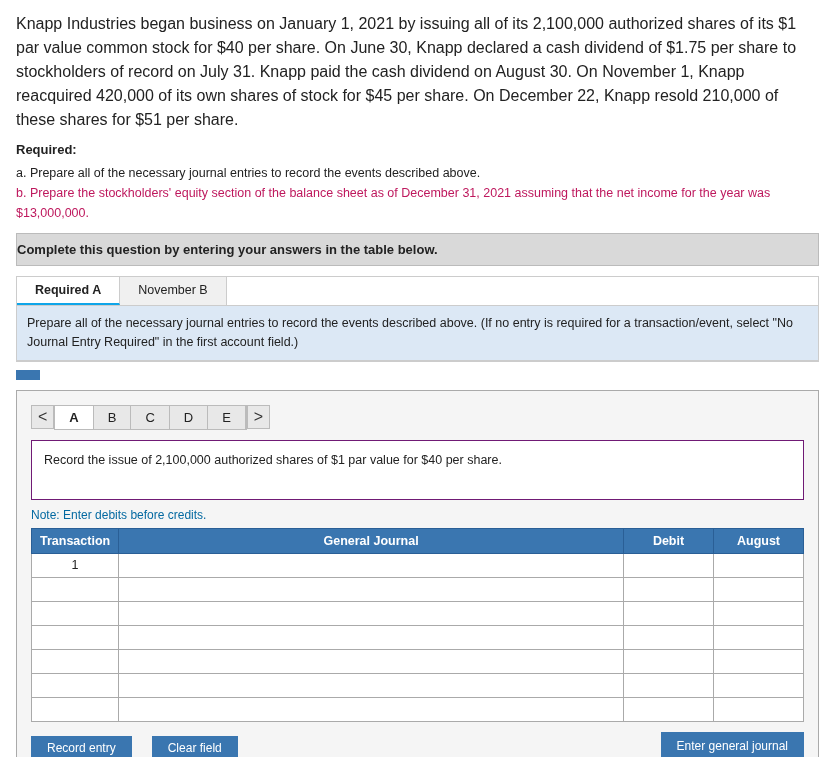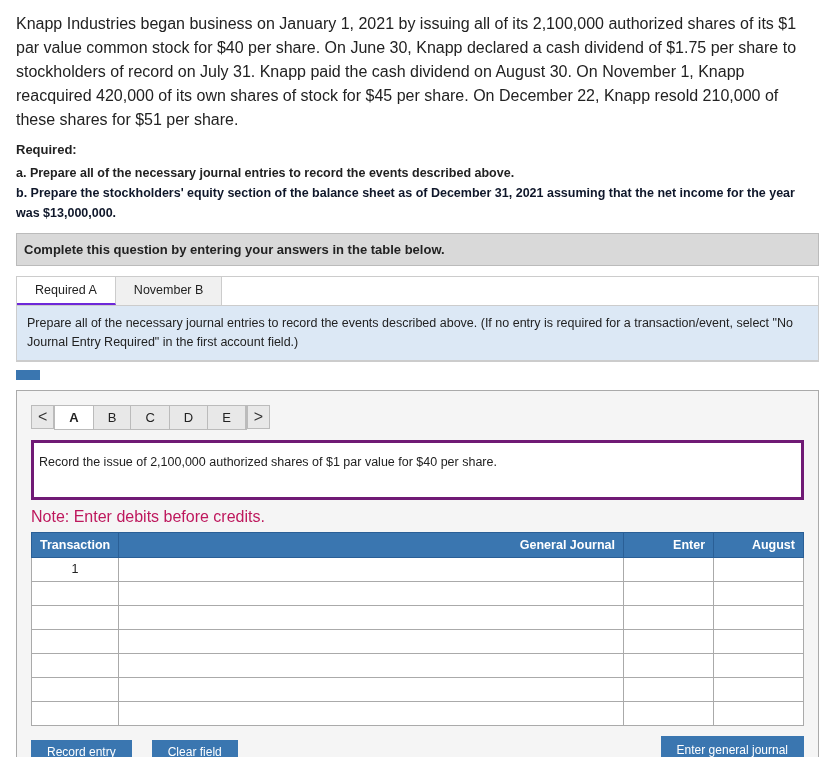--- a/index.html
+++ b/index.html
@@ -20,28 +20,27 @@
     .required-label {
       font-weight: bold;
       margin-bottom: 6px;
     }
     .required-items {
       margin-bottom: 10px;
     }
     .required-items p {
       font-size: 12.5px;
       line-height: 1.6;
-      font-weight: bold;
     }
     .req-b {
-      color: #0f172a;
+      color: #be185d;
     }
     .instruction-box {
       background: #d9d9d9;
-      padding: 8px 7px;
+      padding: 8px 0;
       font-size: 13px;
       font-weight: bold;
       margin-bottom: 10px;
       border: 1px solid #bbb;
     }
     .tabs-container {
       border: 1px solid #ccc;
       margin-bottom: 0;
     }
     .tabs-row {
@@ -50,22 +49,22 @@
     }
     .tab {
       padding: 6px 18px;
       font-size: 12.5px;
       cursor: pointer;
       border-right: 1px solid #ccc;
       background: #f0f0f0;
     }
     .tab.active {
       background: #fff;
-      border-bottom: 2px solid #6d28d9;
-      font-weight: normal;
+      border-bottom: 2px solid #0ea5e9;
+      font-weight: bold;
     }
     .tab-content {
       padding: 8px 10px;
       background: #dce8f5;
       font-size: 12.5px;
       line-height: 1.5;
       border-bottom: 1px solid #ccc;
     }
     .view-transaction-btn {
       background: #3a76b0;
@@ -110,47 +109,47 @@
       cursor: pointer;
       background: #e8e8e8;
       border-right: 1px solid #bbb;
     }
     .ws-tab.active {
       background: #fff;
       font-weight: bold;
     }
     .transaction-description {
       background: #fff;
-      border: 3px solid #701a75;
-      padding: 10px 5px;
+      border: 1px solid #701a75;
+      padding: 10px 12px;
       font-size: 12.5px;
       line-height: 1.5;
       margin-bottom: 8px;
       min-height: 60px;
     }
     .note-text {
-      color: #be185d;
-      font-size: 16px;
+      color: #0369a1;
+      font-size: 12px;
       margin-bottom: 6px;
     }
     .journal-table {
       width: 100%;
       border-collapse: collapse;
       margin-bottom: 10px;
     }
     .journal-table th {
       background: #3a76b0;
       color: #ffffff;
       padding: 5px 8px;
       font-size: 12.5px;
       text-align: left;
       border: 1px solid #2a5f96;
     }
     .journal-table th.center {
-      text-align: right;
+      text-align: center;
     }
     .journal-table td {
       border: 1px solid #aaa;
       padding: 0;
       height: 24px;
       background: #fff;
     }
     .journal-table td input {
       width: 100%;
       height: 100%;
@@ -245,21 +244,21 @@
 
   <div class="transaction-description">Record the issue of 2,100,000 authorized shares of $1 par value for $40 per share.</div>
 
   <p class="note-text">Note: Enter debits before credits.</p>
 
   <table class="journal-table">
     <thead>
       <tr>
         <th class="transaction-col">Transaction</th>
         <th class="general-journal-col center">General Journal</th>
-        <th class="debit-col center">Enter</th>
+        <th class="debit-col center">Debit</th>
         <th class="credit-col center">August</th>
       </tr>
     </thead>
     <tbody id="journal-tbody">
     <tr>
           <td class="td-transaction">1</td>
           <td><input type="text" style=""></td>
           <td><input type="text" style=""></td>
           <td><input type="text" style=""></td>
         </tr>

